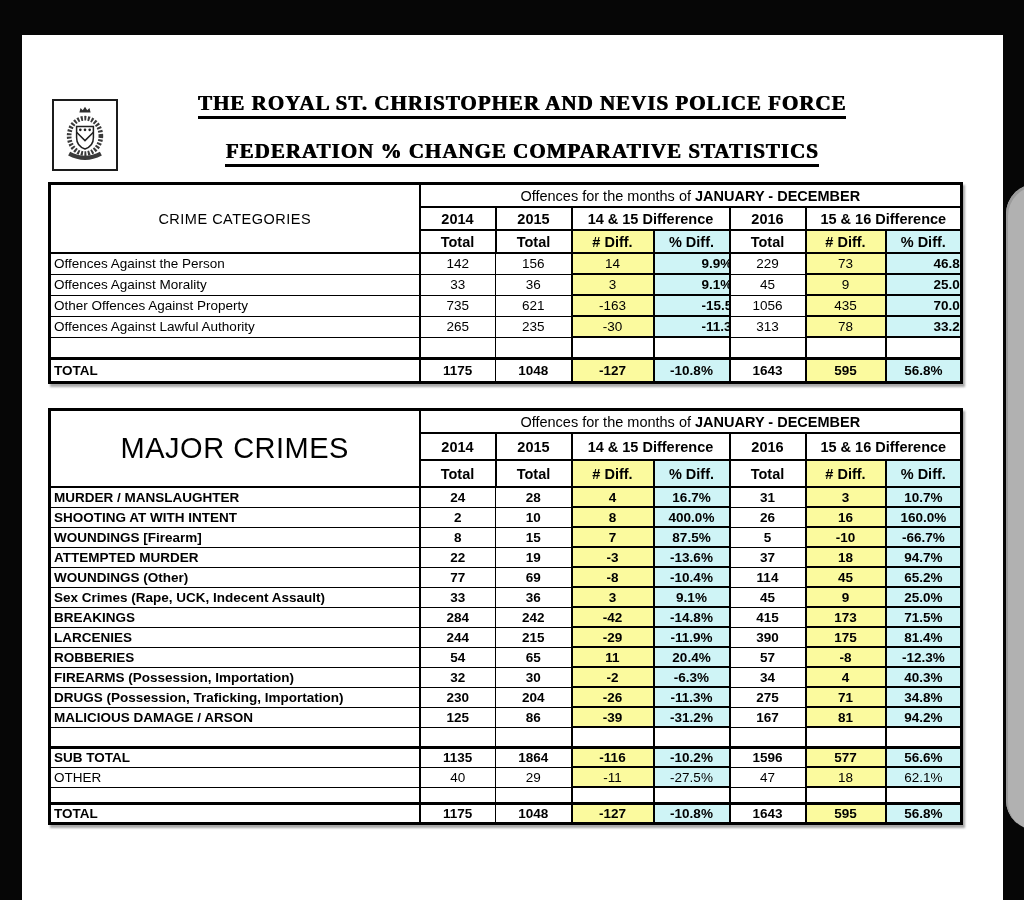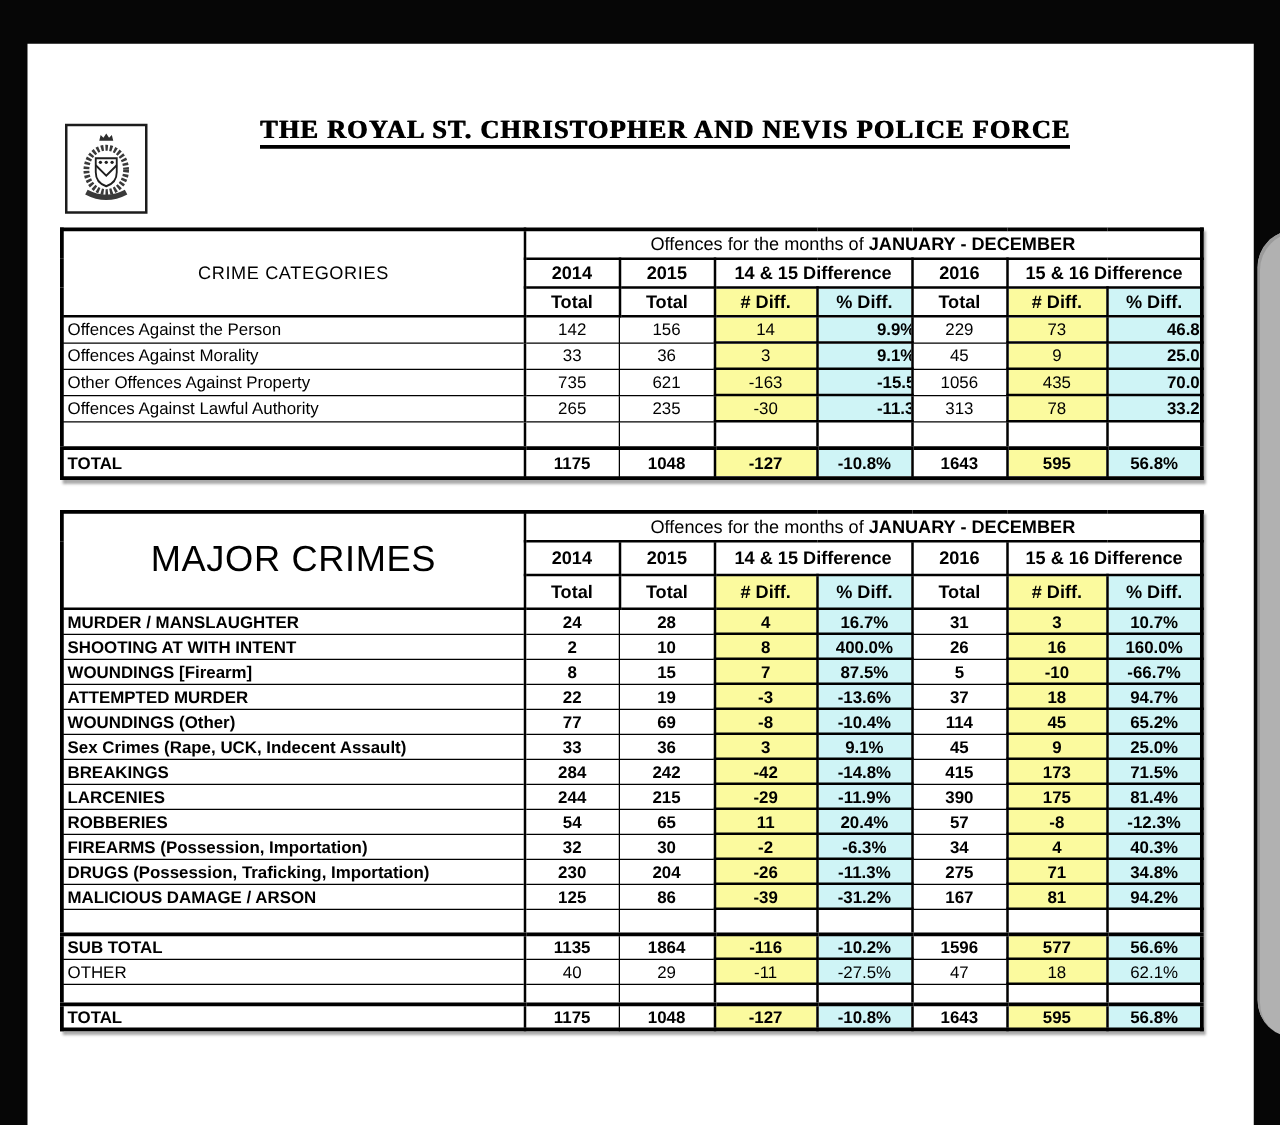--- a/index.html
+++ b/index.html
@@ -19,21 +19,21 @@
     box-shadow:inset 2px 2px 0 #9a9a9a;
   }
   
   .badge{
     position:absolute;left:30px;top:64px;width:62px;height:68px;
     border:2px solid #1c1c1c;background:#fff;
     display:flex;align-items:center;justify-content:center;
   }
   
   .title-line{
-    position:absolute;left:118px;width:784px;text-align:center;
+    position:absolute;left:108px;width:784px;text-align:center;
     font-family:"Liberation Serif", serif;font-weight:bold;
     font-size:21px;letter-spacing:1px;color:#000;
     text-shadow:0.8px 0 #000;
     white-space:nowrap;
   }
   .title-line span{border-bottom:3px solid #000;padding-bottom:1px;}
   .title1{top:56px;}
   .title2{top:104px;}
 
   
@@ -94,20 +94,21 @@
       <path d="M21 24 h18 v12 q0 9 -9 12 q-9 -3 -9 -12 z" fill="#ffffff" stroke="#1f1f1f" stroke-width="1.6"></path>
       <path d="M21 30 l9 9 9 -9" fill="none" stroke="#1f1f1f" stroke-width="1.6"></path>
       <circle cx="25" cy="27.5" r="1.4" fill="#1f1f1f"></circle>
       <circle cx="30" cy="27.5" r="1.4" fill="#1f1f1f"></circle>
       <circle cx="35" cy="27.5" r="1.4" fill="#1f1f1f"></circle>
       <path d="M13 53 q17 9 34 0" fill="none" stroke="#3a3a3a" stroke-width="4.5"></path>
     </svg>
   </div>
 
   <div class="title-line title1"><span>THE ROYAL ST. CHRISTOPHER AND NEVIS POLICE FORCE</span></div>
+  <div class="title-line title2"><span>FEDERATION % CHANGE COMPARATIVE STATISTICS</span></div>
 
   <table id="t1">
     <colgroup>
       <col style="width:370px">
         <col style="width:76px">
         <col style="width:76px">
       <col style="width:82px">
         <col style="width:76px">
         <col style="width:76px">
       <col style="width:80px">

